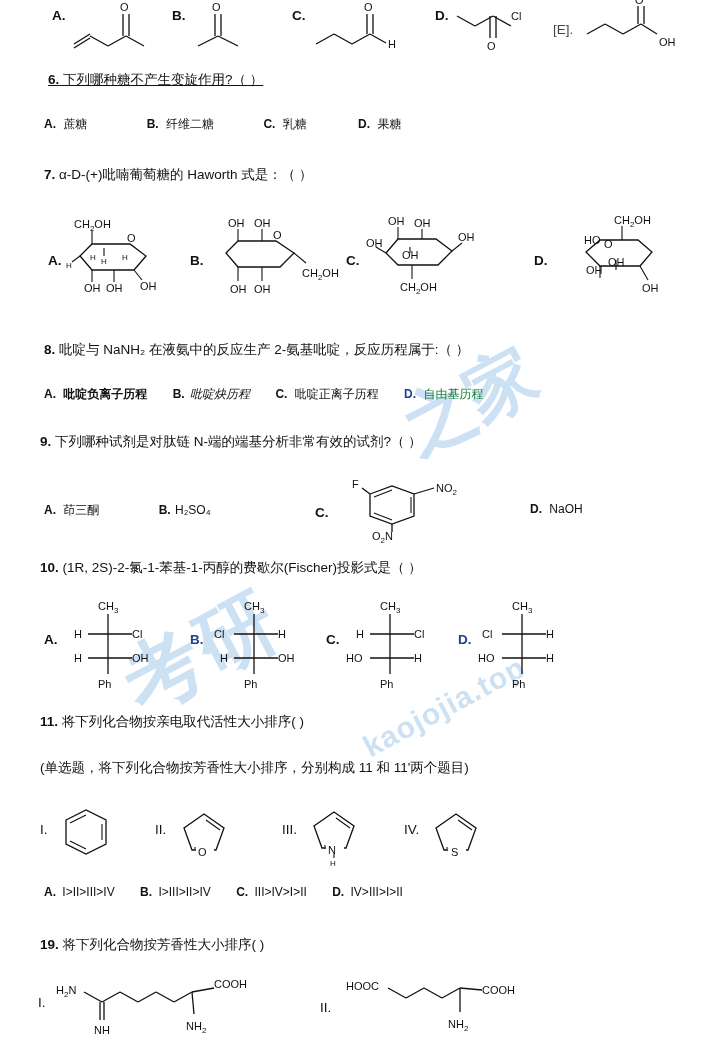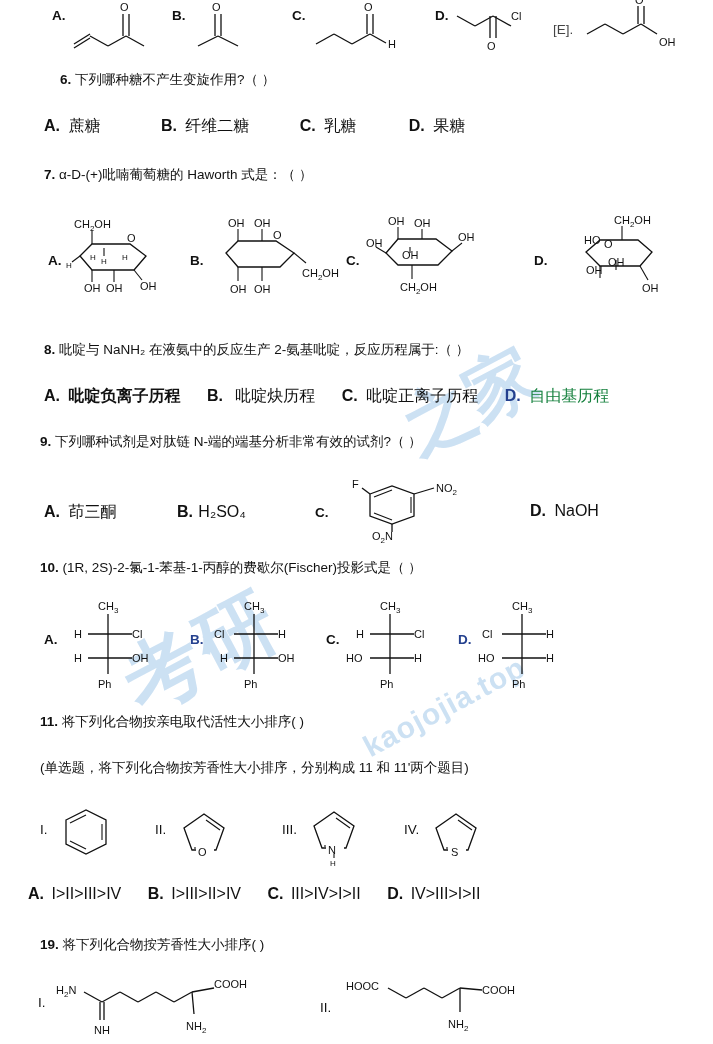--- a/index.html
+++ b/index.html
@@ -66,21 +66,21 @@
     position: absolute;
     font-size: 13.5px;
     line-height: 1.5;
     color: #111;
   }
   .qnum {
     font-weight: bold;
   }
   .opts {
     position: absolute;
-    font-size: 16px;
+    font-size: 12px;
   }
   .opt-label {
     font-weight: bold;
   }
 
   
   .struct {
     position: absolute;
   }
   svg { display: block; overflow: visible; }
@@ -174,21 +174,21 @@
         <path class="bond" d="M20,20 L38,30"></path>
         <path class="bond" d="M38,30 L56,20"></path>
         <path class="bond" d="M56,20 L72,30"></path>
         <path class="bond" d="M53,20 L53,2"></path>
         <path class="bond" d="M59,20 L59,2"></path>
         <text class="atom" x="50" y="0">O</text>
         <text class="atom" x="74" y="42">OH</text>
       </svg>
     </div>
 
-    <div class="q" style="left:60px; top:70px;">
+    <div class="q" style="left:48px; top:70px;text-decoration:underline;">
       <span class="qnum">6.</span>
       <span>下列哪种糖不产生变旋作用?（     ）</span>
     </div>
     <div class="opts" style="left:44px; top:116px;">
       <span class="opt-label">A.</span>
       <span style="margin-left:4px;">蔗糖</span>
       <span class="opt-label" style="margin-left:56px;">B.</span>
       <span style="margin-left:4px;">纤维二糖</span>
       <span class="opt-label" style="margin-left:46px;">C.</span>
       <span style="margin-left:4px;">乳糖</span>
@@ -278,21 +278,21 @@
     </div>
 
     <div class="q" style="left:44px; top:340px;">
       <span class="qnum">8.</span>
       <span>吡啶与 NaNH₂ 在液氨中的反应生产 2-氨基吡啶，反应历程属于:（     ）</span>
     </div>
     <div class="opts" style="left:44px; top:386px;">
       <span class="opt-label">A.</span>
       <span style="margin-left:4px;font-weight:bold;">吡啶负离子历程</span>
       <span class="opt-label" style="margin-left:22px;">B.</span>
-      <span style="margin-left:8px;">吡啶炔历程</span>
+      <span style="margin-left:2px;font-style:italic;">吡啶炔历程</span>
       <span class="opt-label" style="margin-left:22px;">C.</span>
       <span style="margin-left:4px;">吡啶正离子历程</span>
       <span class="opt-label" style="margin-left:22px; color:#24408e;">D.</span>
       <span style="margin-left:4px; color:#15803d;">自由基历程</span>
     </div>
 
     <div class="q" style="left:40px; top:432px;">
       <span class="qnum">9.</span>
       <span>下列哪种试剂是对肽链 N-端的端基分析非常有效的试剂?（     ）</span>
     </div>
@@ -439,21 +439,21 @@
     <div class="struct" style="left:430px; top:808px;">
       <svg width="60" height="56" viewBox="0 0 60 56">
         <path class="bond" d="M26,6 L46,20 L38,42 L14,42 L6,20 Z"></path>
         <path class="bondthin" d="M28,12 L42,22"></path>
         <path class="bondthin" d="M16,40 L36,40"></path>
         <rect x="18" y="36" width="18" height="12" fill="#fff"></rect>
         <text class="atom" x="21" y="48">S</text>
       </svg>
     </div>
 
-    <div class="opts" style="left:28px; top:885px;">
+    <div class="opts" style="left:44px; top:885px;">
       <span class="opt-label">A.</span>
       <span style="margin-left:3px;">I&gt;II&gt;III&gt;IV</span>
       <span class="opt-label" style="margin-left:22px;">B.</span>
       <span style="margin-left:3px;">I&gt;III&gt;II&gt;IV</span>
       <span class="opt-label" style="margin-left:22px;">C.</span>
       <span style="margin-left:3px;">III&gt;IV&gt;I&gt;II</span>
       <span class="opt-label" style="margin-left:22px;">D.</span>
       <span style="margin-left:3px;">IV&gt;III&gt;I&gt;II</span>
     </div>
 

